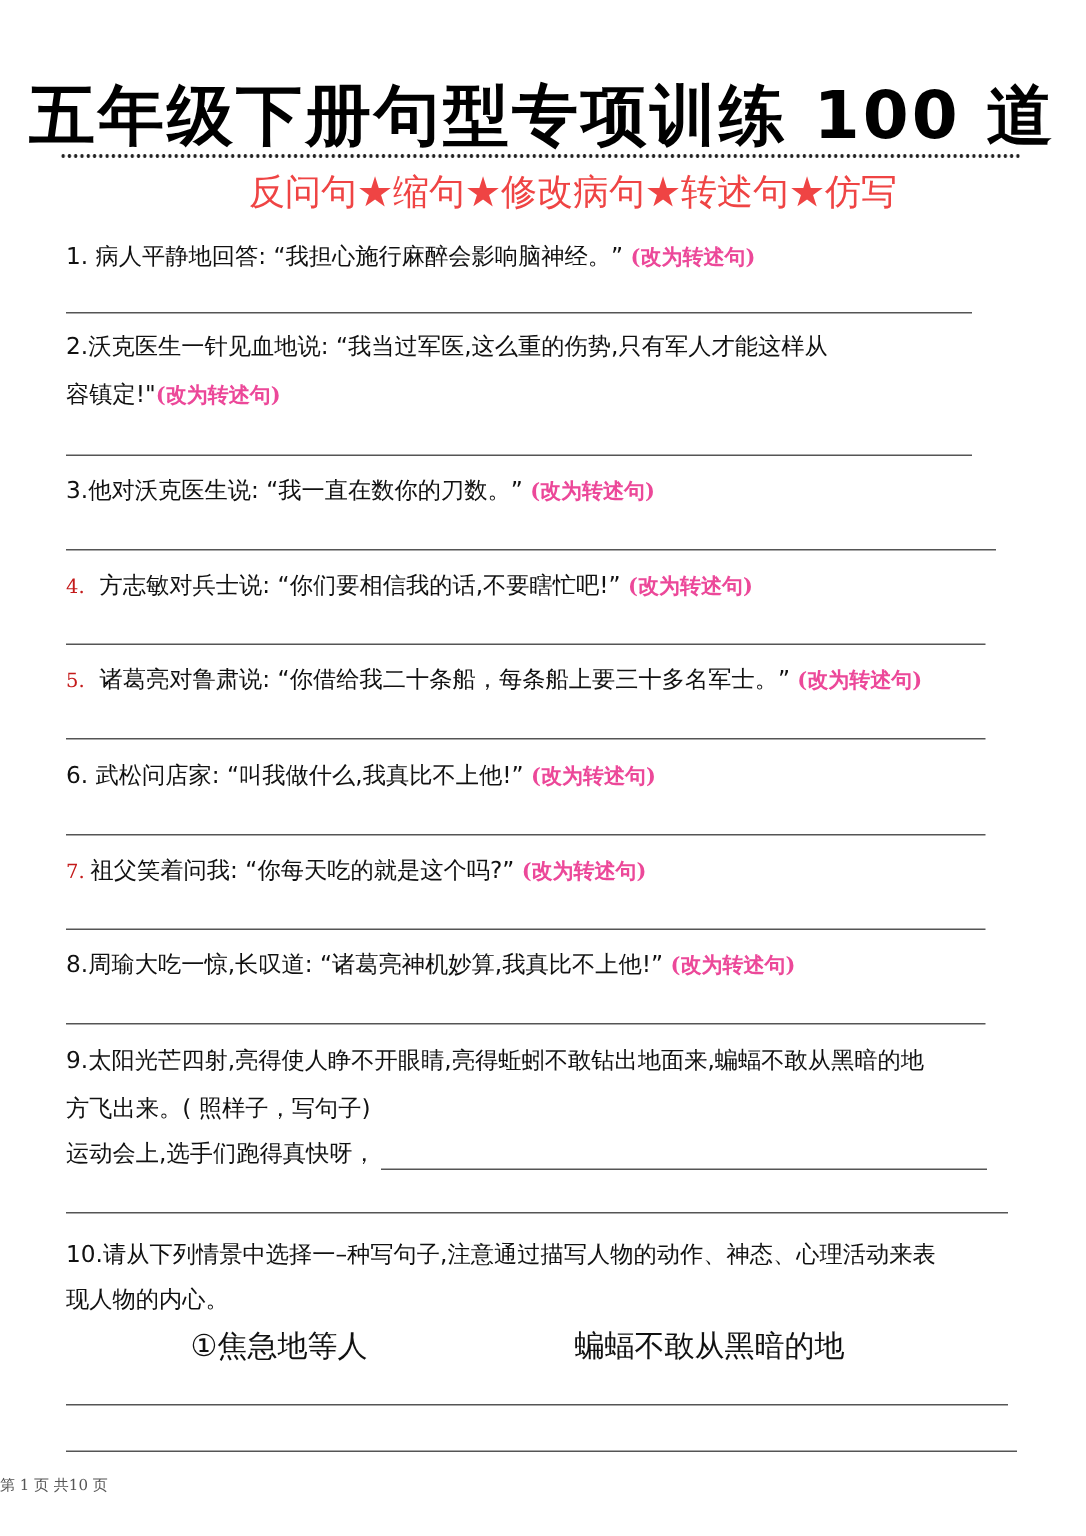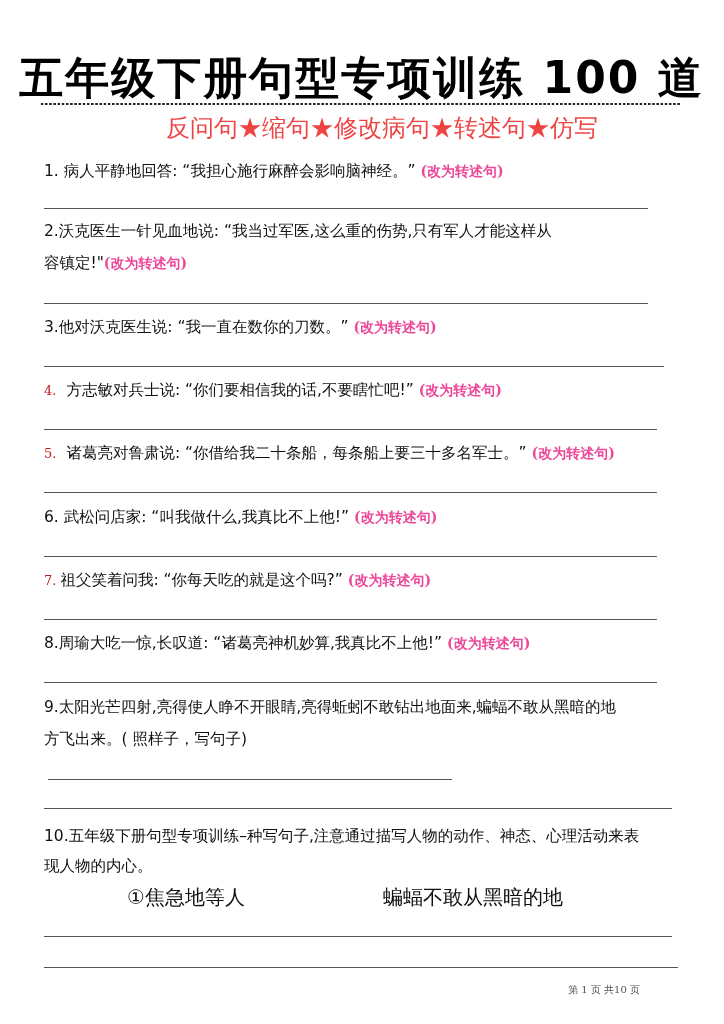--- a/index.html
+++ b/index.html
@@ -10,21 +10,21 @@
   .dots { position: absolute; left: 40px; top: 102px; width: 640px; height: 4px;
           background-image: radial-gradient(circle, #222 1.1px, transparent 1.3px);
           background-size: 4.2px 4px; background-repeat: repeat-x; }
   .subtitle { position: absolute; left: 0; top: 114px; width: 724px; text-align: center;
               font-family: "DejaVu Serif", "Liberation Serif", serif; font-size: 24px; line-height: 28px; color: #ef4444; padding-left: 20px; }
   .q { position: absolute; left: 44px; font-size: 15.5px; line-height: 22px; color: #111; white-space: nowrap; }
   .num-red { color: #c41a1a; font-family: "DejaVu Serif", serif; font-size: 13px; margin-right: 10px; }
   .hint { color: #ec4899; font-family: "DejaVu Serif", "Liberation Serif", serif; font-weight: bold; font-size: 14px; }
   .line { position: absolute; left: 44px; height: 1px; background: #555; }
   .opt { position: absolute; font-size: 20px; line-height: 22px; }
-  .footer { position: absolute; left: 0; top: 983px; width: 640px; text-align: right;
+  .footer { position: absolute; left: 0; top: 983px; width: 640px; text-align: left;
             font-family: "DejaVu Serif", serif; font-size: 10px; color: #555; }
   .inline-blank { display: inline-block; width: 404px; border-bottom: 1px solid #555; height: 16px; vertical-align: bottom; margin-left: 4px; }
 </style>
 </head>
 <body>
 
 <div class="title">五年级下册句型专项训练 100 道</div>
 <div class="dots"></div>
 <div class="subtitle">反问句★缩句★修改病句★转述句★仿写</div>
 
@@ -78,26 +78,26 @@
 </div>
 <div class="line" style="top:682px; width:613px"></div>
 
 <div class="q" style="top:696px">
   <span>9.</span><span>太阳光芒四射,亮得使人睁不开眼睛,亮得蚯蚓不敢钻出地面来,蝙蝠不敢从黑暗的地</span>
 </div>
 <div class="q" style="top:728px">
   <span>方飞出来。( 照样子，写句子)</span>
 </div>
 <div class="q" style="top:758px">
-  <span class="inline-blank"></span>
+  <span>运动会上,选手们跑得真快呀，</span><span class="inline-blank"></span>
 </div>
 <div class="line" style="top:808px; width:628px"></div>
 
 <div class="q" style="top:825px">
-  <span>10.</span><span>五年级下册句型专项训练–种写句子,注意通过描写人物的动作、神态、心理活动来表</span>
+  <span>10.</span><span>请从下列情景中选择一–种写句子,注意通过描写人物的动作、神态、心理活动来表</span>
 </div>
 <div class="q" style="top:855px">
   <span>现人物的内心。</span>
 </div>
 <div class="opt" style="left:127px; top:886px">①焦急地等人</div>
 <div class="opt" style="left:383px; top:886px">蝙蝠不敢从黑暗的地</div>
 <div class="line" style="top:936px; width:628px"></div>
 <div class="line" style="top:967px; width:634px"></div>
 
 <div class="footer">第 1 页 共10 页</div>

